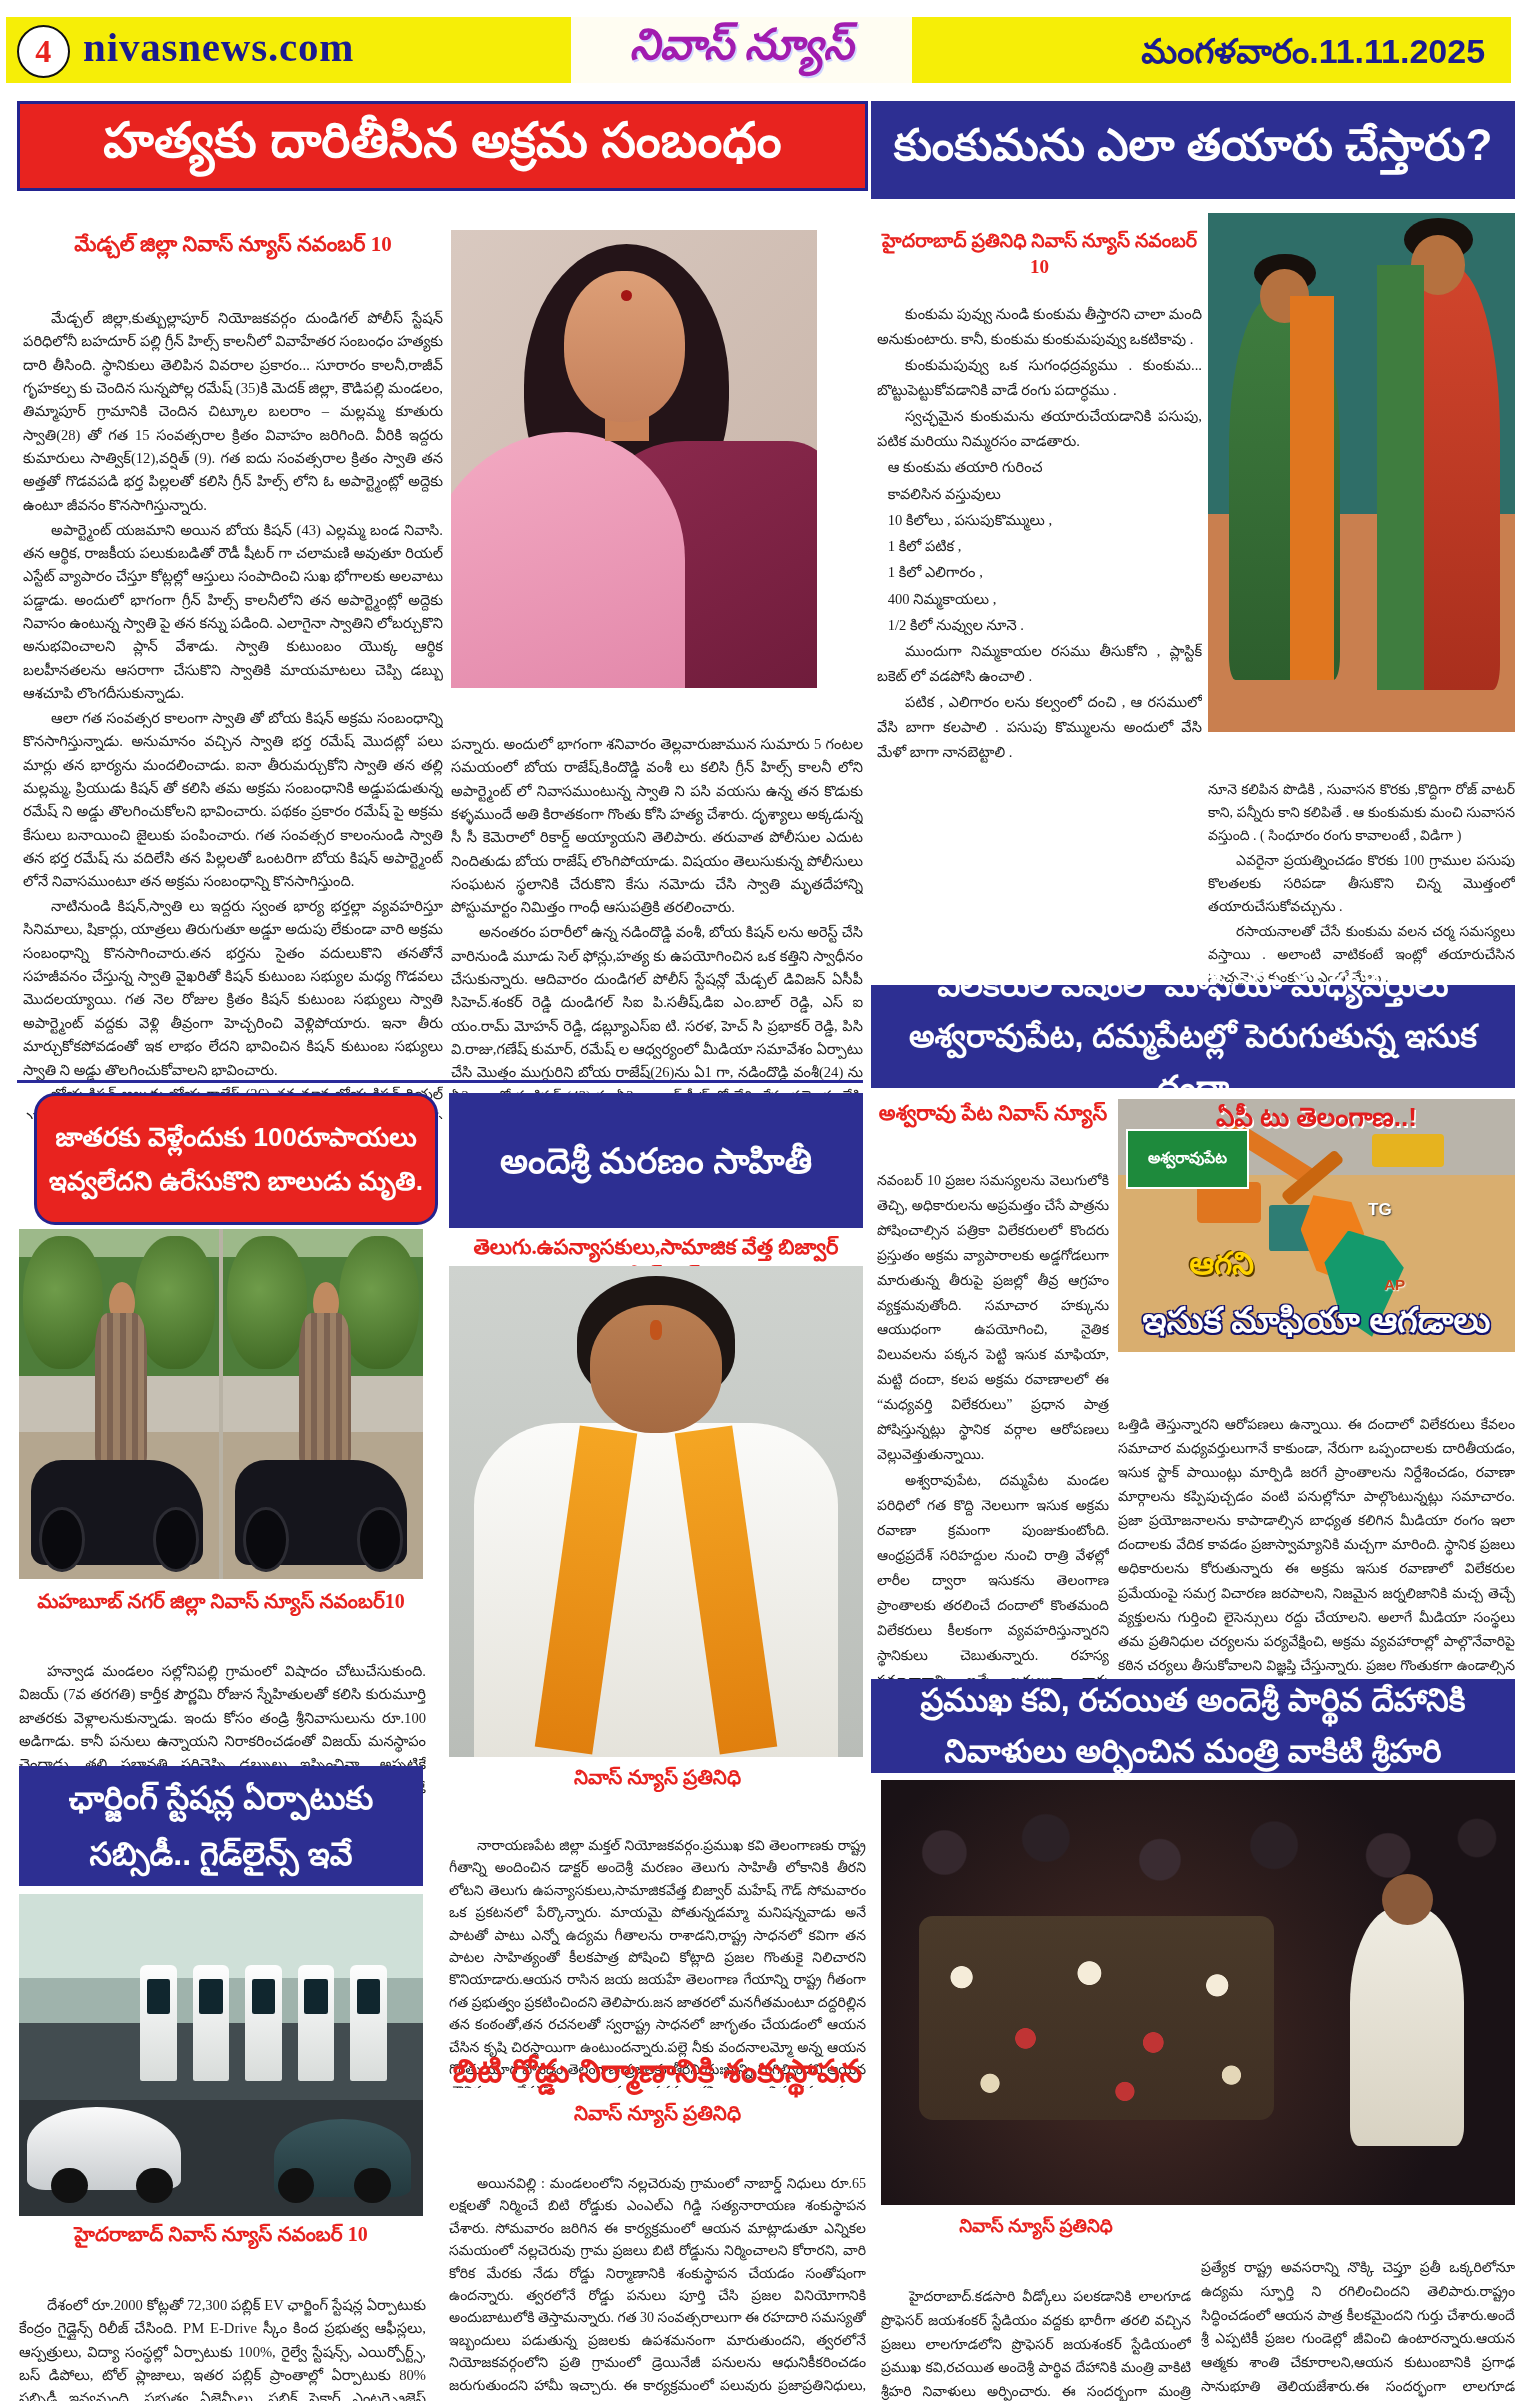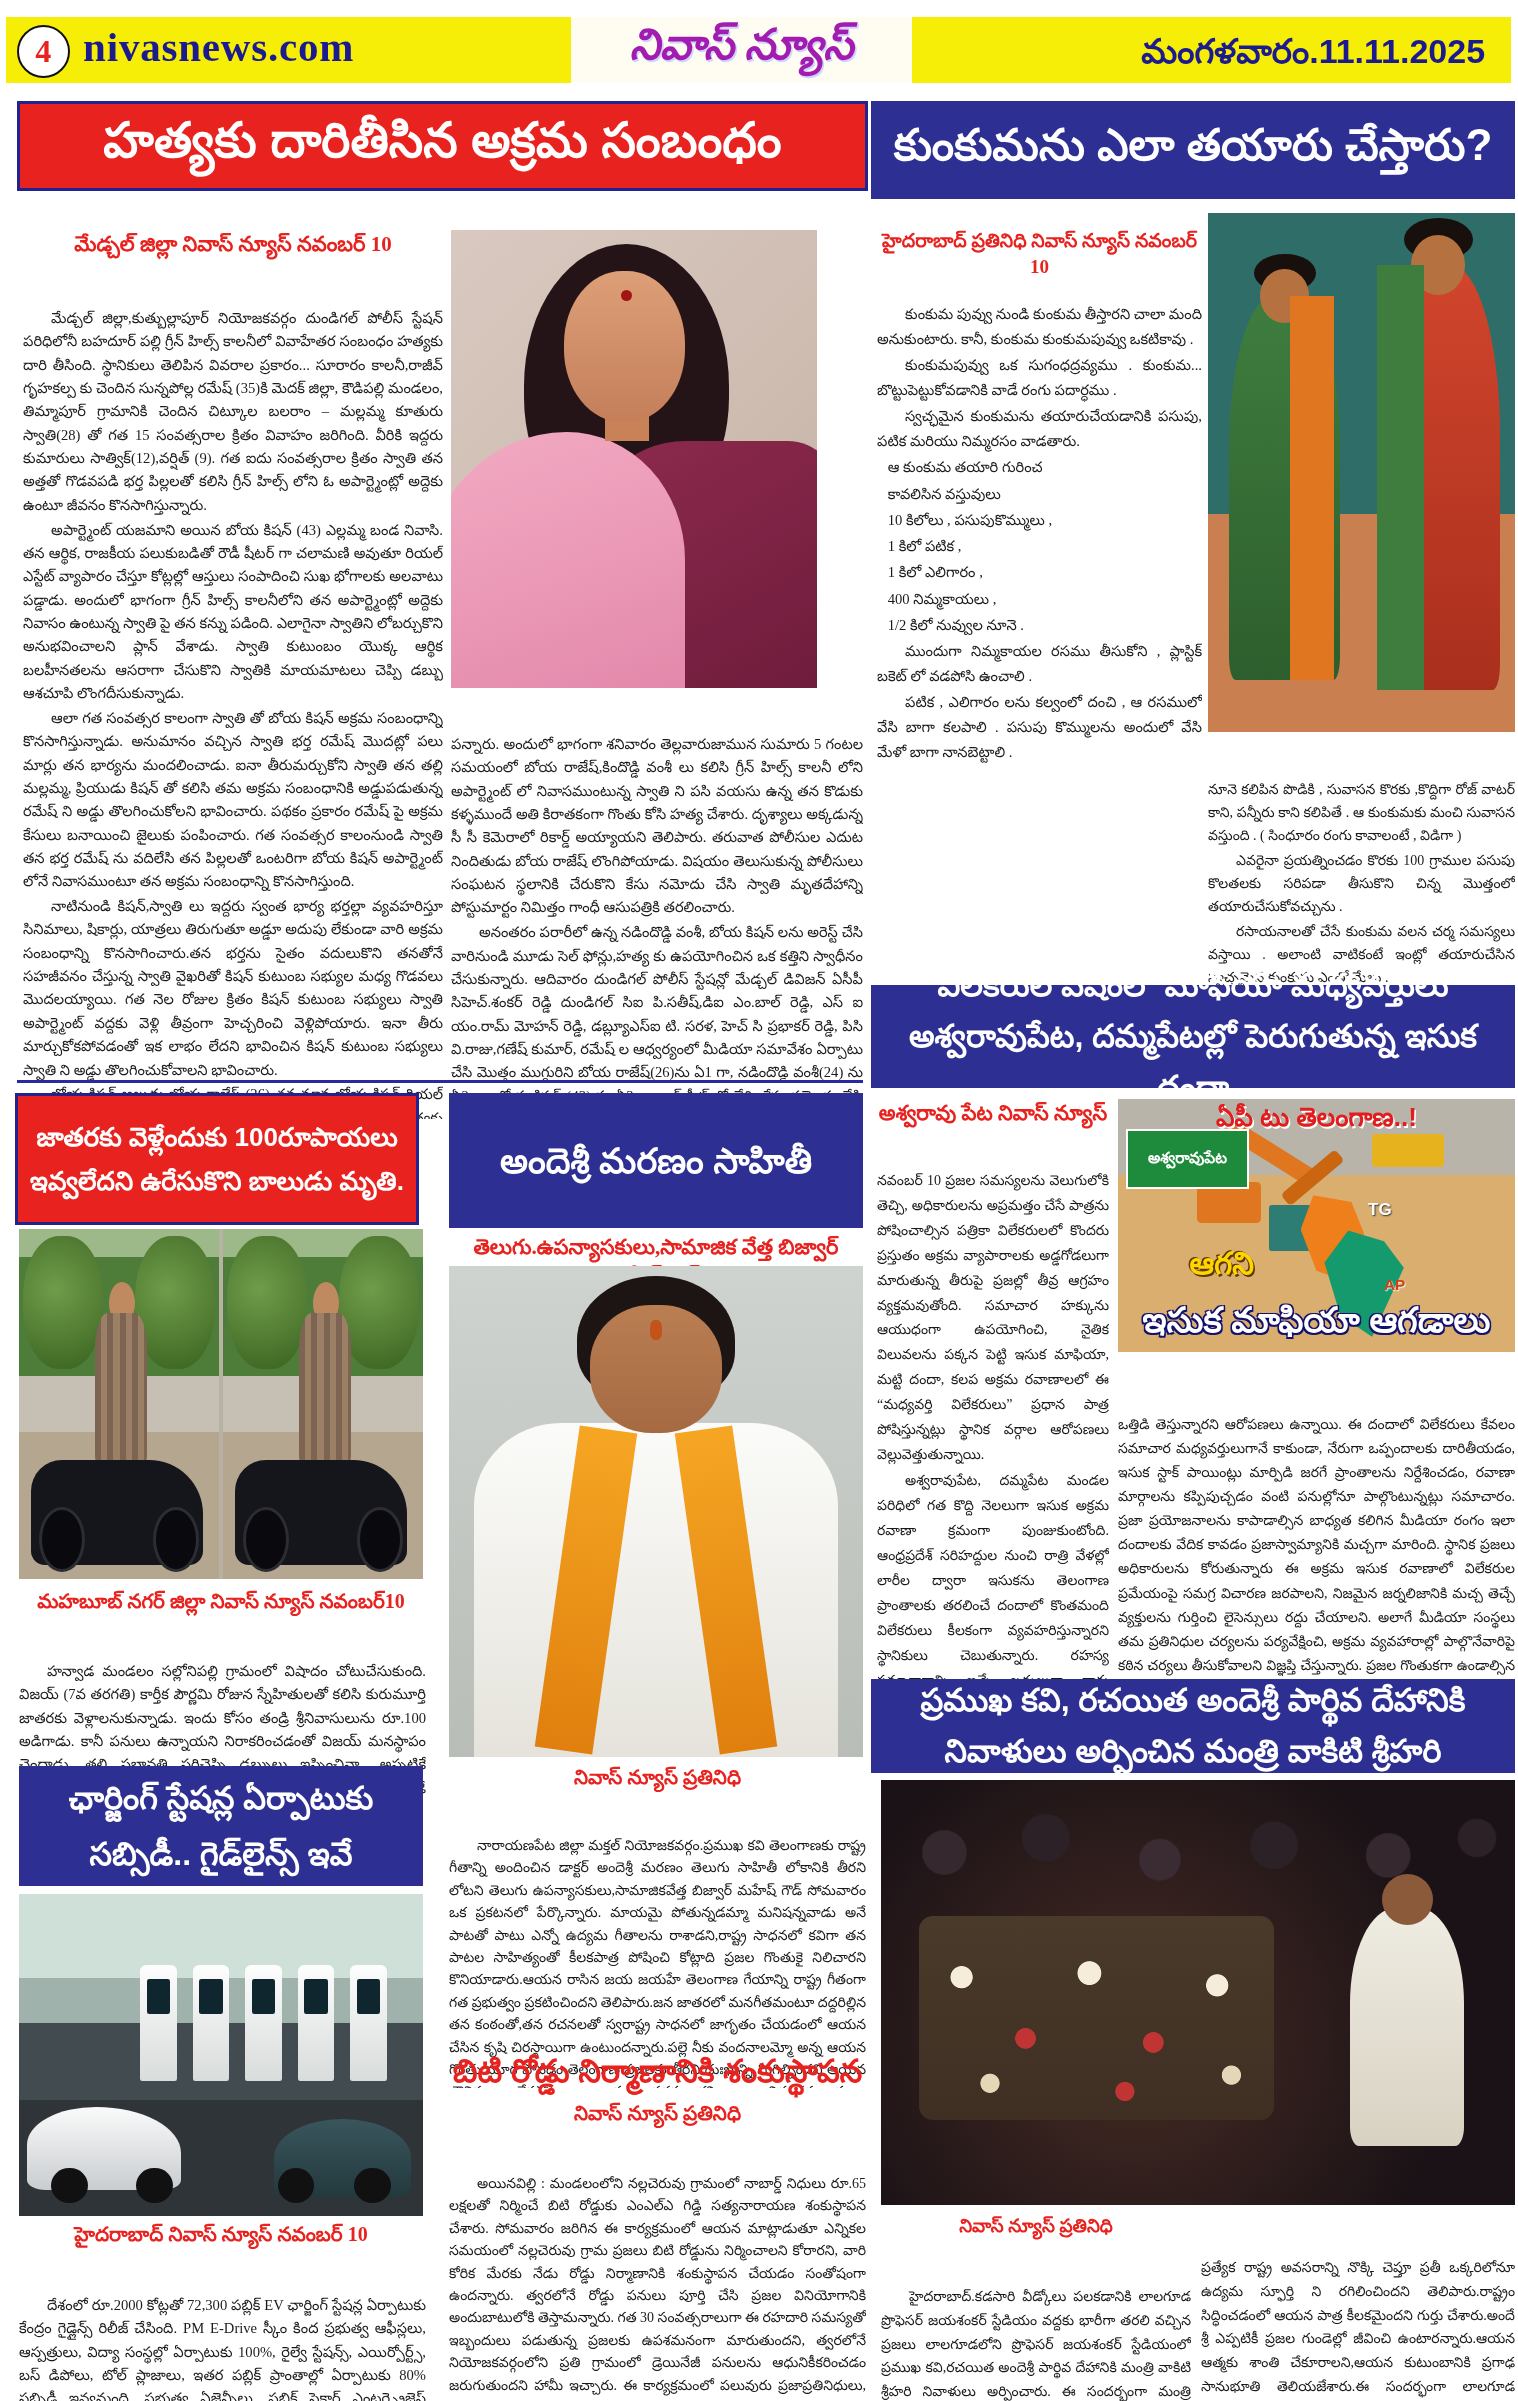--- a/index.html
+++ b/index.html
@@ -44,21 +44,21 @@
   .wp-face{position:absolute;left:31%;top:9%;width:33%;height:33%;background:linear-gradient(#dd9f77,#c47f5a);border-radius:48%;}
   .wp-bindi{position:absolute;left:46.5%;top:13%;width:3%;height:2.4%;background:#a31414;border-radius:50%;}
   .wp-blouse{position:absolute;right:-6%;bottom:-4%;width:70%;height:58%;background:linear-gradient(150deg,#8d2a4e,#6d1b3a);border-radius:40% 20% 0 0;}
   .wp-sari{position:absolute;left:-8%;bottom:-6%;width:72%;height:62%;background:linear-gradient(160deg,#f3abc3,#e286a9);border-radius:55% 45% 0 0;}
   .wp-neck{position:absolute;left:42%;top:38%;width:12%;height:8%;background:#c98257;}
 
   
   .sep-left{left:17px;top:1080px;width:846px;height:3.1px;}
 
   
-  .boy-headbox{left:15px;top:1093px;width:398px;height:126px;font:bold 26px "Liberation Sans",sans-serif;line-height:1.7;}
+  .boy-headbox{left:34px;top:1093px;width:398px;height:126px;font:bold 26px "Liberation Sans",sans-serif;line-height:1.7;border-radius:21px;}
   .boy-photo{left:19px;top:1229px;width:404px;height:350px;background:#b8b2a5;}
   .bp-half{position:absolute;top:0;width:49.4%;height:100%;background:
      linear-gradient(#9db98a 0 8%, #4e7d3a 8% 42%, #c6c0b4 42% 58%, #b4a68f 58% 100%);}
   .bp-leaves{position:absolute;top:2%;width:40%;height:38%;background:radial-gradient(circle at 40% 40%,#6f9c4a,#39621f);border-radius:45%;}
   .bp-boy{position:absolute;left:38%;top:24%;width:26%;height:44%;background:
      repeating-linear-gradient(90deg,#7d6352 0 6.1px,#9c8066 6.1px 12.3px);border-radius:24% 24% 8% 8%;}
   .bp-head{position:absolute;left:45%;top:15%;width:13%;height:12%;background:#c08a60;border-radius:50%;}
   .bp-bike{position:absolute;left:6%;bottom:4%;width:86%;height:30%;background:#15151c;border-radius:31px 54px 14px 14px;}
   .bp-wheel{position:absolute;bottom:2%;width:20%;height:17%;background:#0a0a0e;border-radius:50%;border:3.8px solid #2c2c33;}
   .boy-dateline{left:19px;top:1590px;width:404px;font-size:20px;}

